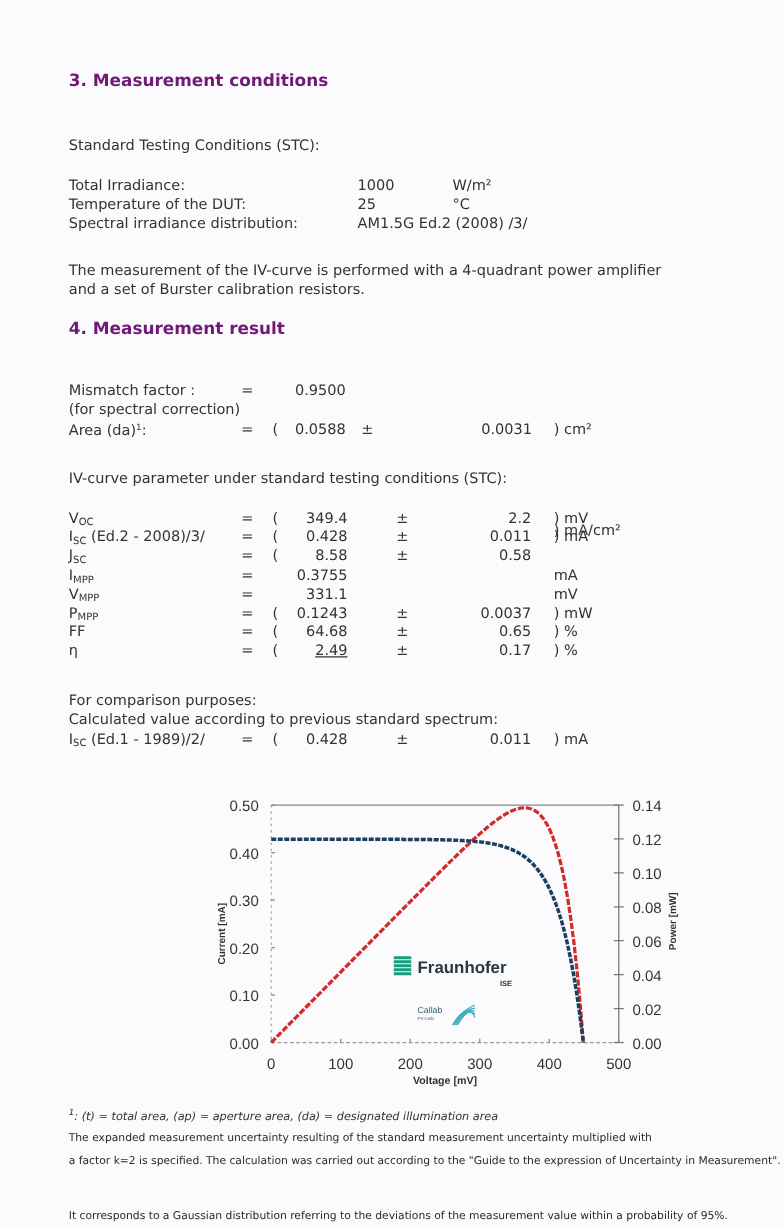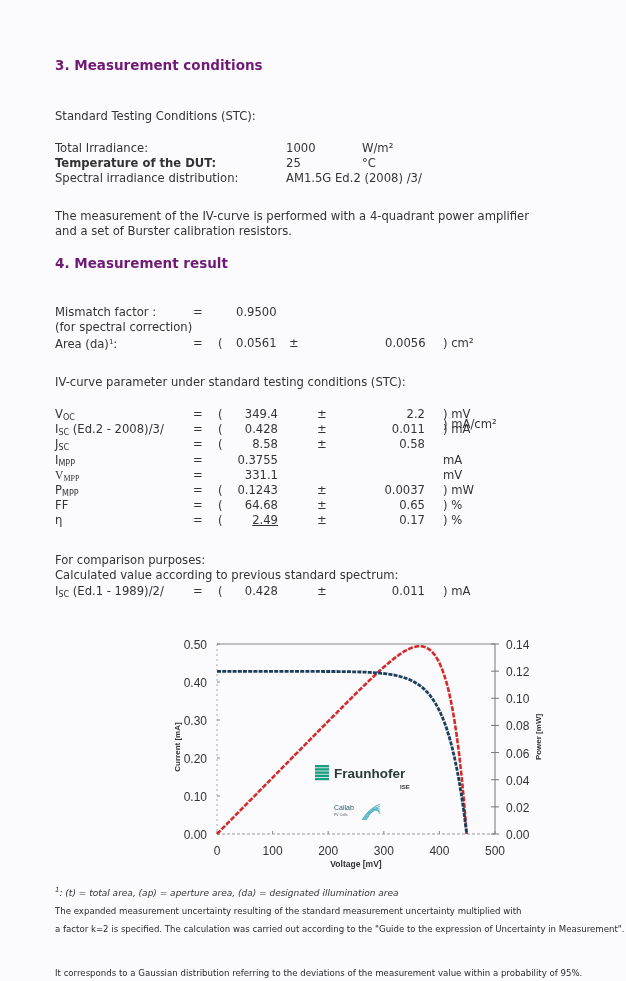--- a/index.html
+++ b/index.html
@@ -22,44 +22,44 @@
 <body>
 
 <div class="abs h" style="left:55px;top:57px;">3. Measurement conditions</div>
 <div class="abs t" style="left:55px;top:109px;">Standard Testing Conditions (STC):</div>
 
 <div>
   <div class="abs t" style="left:55px;top:141px;">Total Irradiance:</div>
   <div class="abs t" style="left:286px;top:141px;text-align:right;">1000</div>
   <div class="abs t" style="left:362px;top:141px;">W/m²</div>
 
-  <div class="abs t" style="left:55px;top:156px;font-weight:bold;">Temperature of the DUT:</div>
+  <div class="abs t" style="left:55px;top:156px;">Temperature of the DUT:</div>
   <div class="abs t" style="left:286px;top:156px;">25</div>
   <div class="abs t" style="left:362px;top:156px;">°C</div>
 
   <div class="abs t" style="left:55px;top:171px;">Spectral irradiance distribution:</div>
   <div class="abs t" style="left:286px;top:171px;">AM1.5G Ed.2 (2008) /3/</div>
 </div>
 
 <div class="abs t" style="left:55px;top:209px;">The measurement of the IV-curve is performed with a 4-quadrant power amplifier</div>
 <div class="abs t" style="left:55px;top:224px;">and a set of Burster calibration resistors.</div>
 
 <div class="abs h" style="left:55px;top:255px;">4. Measurement result</div>
 
 <div class="abs t" style="left:55px;top:305px;">Mismatch factor :</div>
 <div class="abs t" style="left:193px;top:305px;">=</div>
 <div class="abs t" style="left:236px;top:305px;">0.9500</div>
 <div class="abs t" style="left:55px;top:320px;">(for spectral correction)</div>
 
 <div class="abs t" style="left:55px;top:335px;"><span>Area (da)</span><sup>1</sup><span>:</span></div>
 <div class="abs t" style="left:193px;top:336px;">=</div>
 <div class="abs t" style="left:218px;top:336px;">(</div>
-<div class="abs t" style="left:236px;top:336px;">0.0561</div>
+<div class="abs t" style="left:236px;top:336px;">0.0588</div>
 <div class="abs t" style="left:289px;top:336px;">±</div>
-<div class="abs t" style="left:385px;top:336px;">0.0056</div>
+<div class="abs t" style="left:385px;top:336px;">0.0031</div>
 <div class="abs t" style="left:443px;top:336px;">) cm²</div>
 
 <div class="abs t" style="left:55px;top:375px;">IV-curve parameter under standard testing conditions (STC):</div>
 
 <div id="params">
     <div class="abs t" style="left: 55px; top: 407px;"><span>V</span><sub>OC</sub><span></span></div>
     <div class="abs t" style="left: 193px; top: 407px;">=</div>
     <div class="abs t" style="left: 218px; top: 407px;">(</div>
     <div class="abs t num-r" style="left: 236px; top: 407px; width: 42px;">349.4</div>
     <div class="abs t" style="left: 317px; top: 407px;">±</div>
@@ -79,21 +79,21 @@
     <div class="abs t" style="left: 317px; top: 437.4px;">±</div>
     <div class="abs t num-r" style="left: 380px; top: 437.4px; width: 45px;">0.58</div>
     <div class="abs t" style="left: 443px; top: 417px;">) mA/cm²</div>
     <div class="abs t" style="left: 55px; top: 452.6px;"><span>I</span><sub>MPP</sub><span></span></div>
     <div class="abs t" style="left: 193px; top: 452.6px;">=</div>
     <div class="abs t" style="left: 218px; top: 452.6px;"></div>
     <div class="abs t num-r" style="left: 236px; top: 452.6px; width: 42px;">0.3755</div>
     <div class="abs t" style="left: 317px; top: 452.6px;"></div>
     <div class="abs t num-r" style="left: 380px; top: 452.6px; width: 45px;"></div>
     <div class="abs t" style="left: 443px; top: 452.6px;">mA</div>
-    <div class="abs t" style="left: 55px; top: 467.8px; font-family: Liberation Serif, serif;"><span>V</span><sub>MPP</sub><span></span></div>
+    <div class="abs t" style="left: 55px; top: 467.8px;"><span>V</span><sub>MPP</sub><span></span></div>
     <div class="abs t" style="left: 193px; top: 467.8px;">=</div>
     <div class="abs t" style="left: 218px; top: 467.8px;"></div>
     <div class="abs t num-r" style="left: 236px; top: 467.8px; width: 42px;">331.1</div>
     <div class="abs t" style="left: 317px; top: 467.8px;"></div>
     <div class="abs t num-r" style="left: 380px; top: 467.8px; width: 45px;"></div>
     <div class="abs t" style="left: 443px; top: 467.8px;">mV</div>
     <div class="abs t" style="left: 55px; top: 483px;"><span>P</span><sub>MPP</sub><span></span></div>
     <div class="abs t" style="left: 193px; top: 483px;">=</div>
     <div class="abs t" style="left: 218px; top: 483px;">(</div>
     <div class="abs t num-r" style="left: 236px; top: 483px; width: 42px;">0.1243</div>

